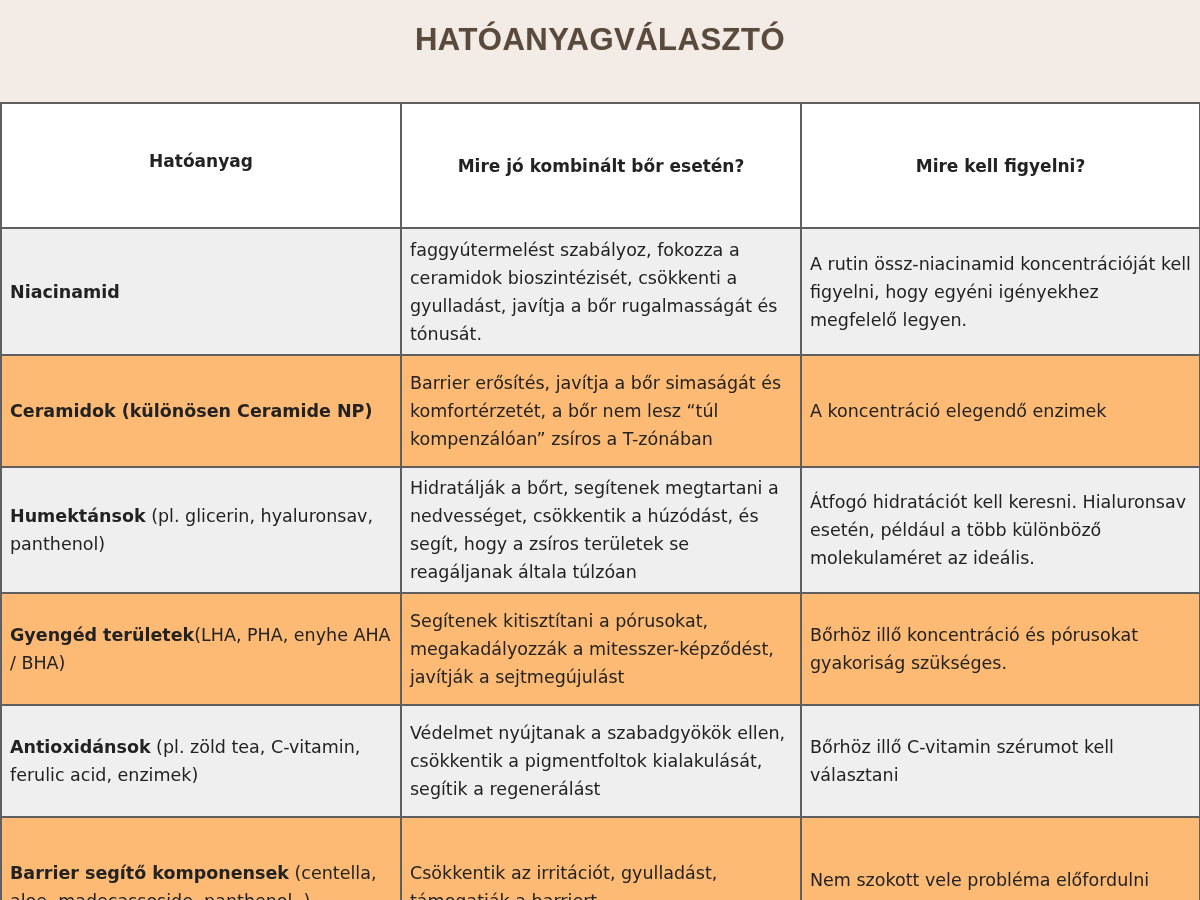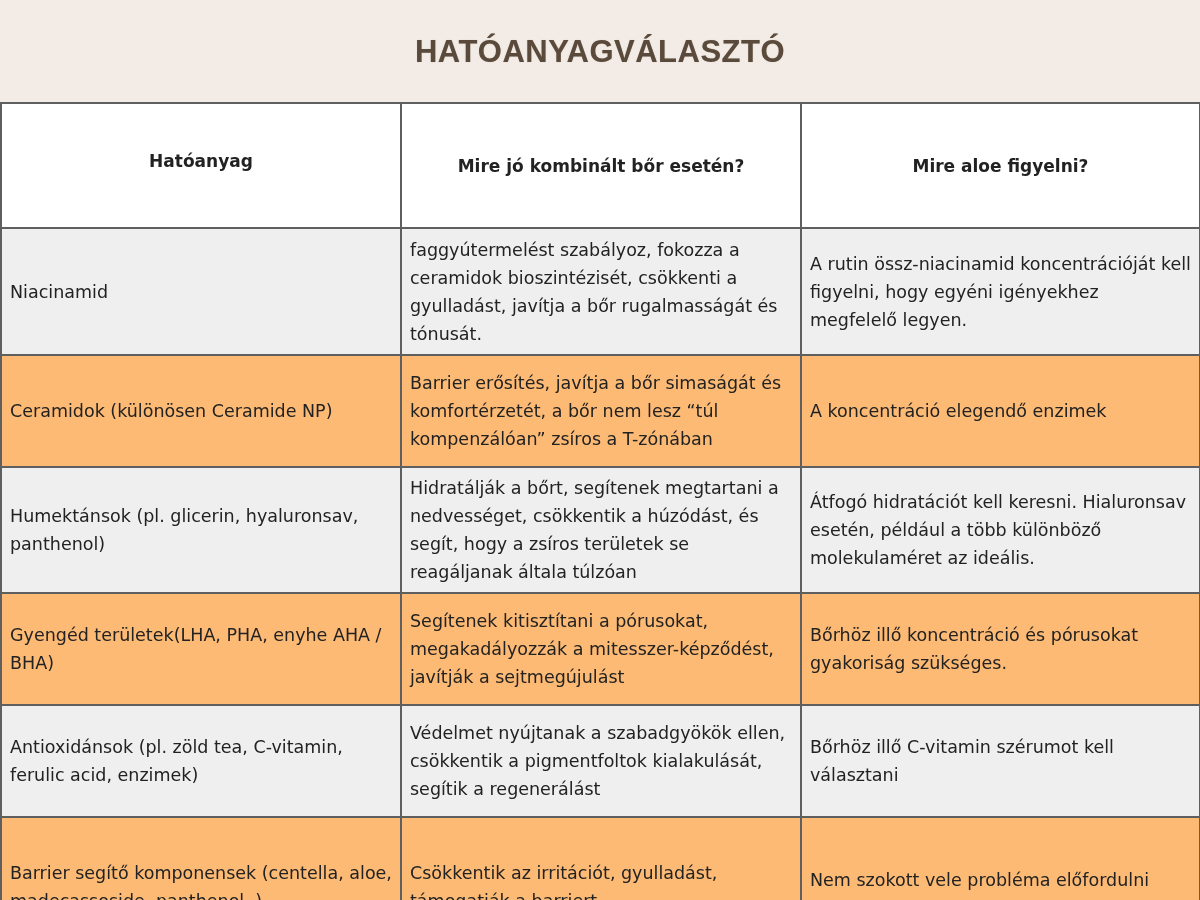--- a/index.html
+++ b/index.html
@@ -11,21 +11,21 @@
       background: #f2ebe6;
     }
     .page {
       position: relative;
       width: 1200px;
       height: 900px;
       background: #f2ebe6;
     }
     .title-block {
       position: absolute;
-      left: 0; top: 16px;
+      left: 0; top: 4px;
       width: 1200px;
       height: 102px;
       text-align: center;
     }
     .title-line {
       font-family: "Liberation Sans", sans-serif;
       font-weight: bold;
       font-size: 31px;
       color: #5a4a3c;
       letter-spacing: 0.5px;
@@ -60,21 +60,21 @@
       background: #ffffff;
       font-weight: bold;
       text-align: center;
       height: 113px;
       font-size: 17px;
     }
     th.h1 { vertical-align: middle; padding-bottom: 10px; }
     tr.odd td { background: #efefef; }
     tr.even td { background: #fdba74; }
     td.name { font-size: 17.5px; }
-    td.name b { font-weight: normal; }
+    td.name b { font-weight: bold; }
     .r1 td { height: 125px; }
     .r2 td { height: 110px; }
     .r3 td { height: 124px; }
     .r4 td { height: 110px; }
     .r5 td { height: 110px; }
     .r6 td { height: 110px; }
     .r6 td.name, .r6 td.benefit { padding-top: 14px; }
   </style>
 </head>
 <body>
@@ -88,21 +88,21 @@
     <table>
       <colgroup>
           <col class="c1">
           <col class="c2">
           <col class="c3">
         </colgroup>
       <thead>
         <tr>
           <th class="h1">Hatóanyag</th>
           <th>Mire jó kombinált bőr esetén?</th>
-          <th>Mire aloe figyelni?</th>
+          <th>Mire kell figyelni?</th>
         </tr>
       </thead>
       <tbody>
         <tr class="odd r1">
           <td class="name"><b>Niacinamid</b><span></span></td>
           <td class="benefit">faggyútermelést szabályoz, fokozza a ceramidok bioszintézisét, csökkenti a gyulladást, javítja a bőr rugalmasságát és tónusát.</td>
           <td class="caution">A rutin össz-niacinamid koncentrációját kell figyelni, hogy egyéni igényekhez megfelelő legyen.</td>
         </tr>
         <tr class="even r2">
           <td class="name"><b>Ceramidok (különösen Ceramide NP)</b><span></span></td>

